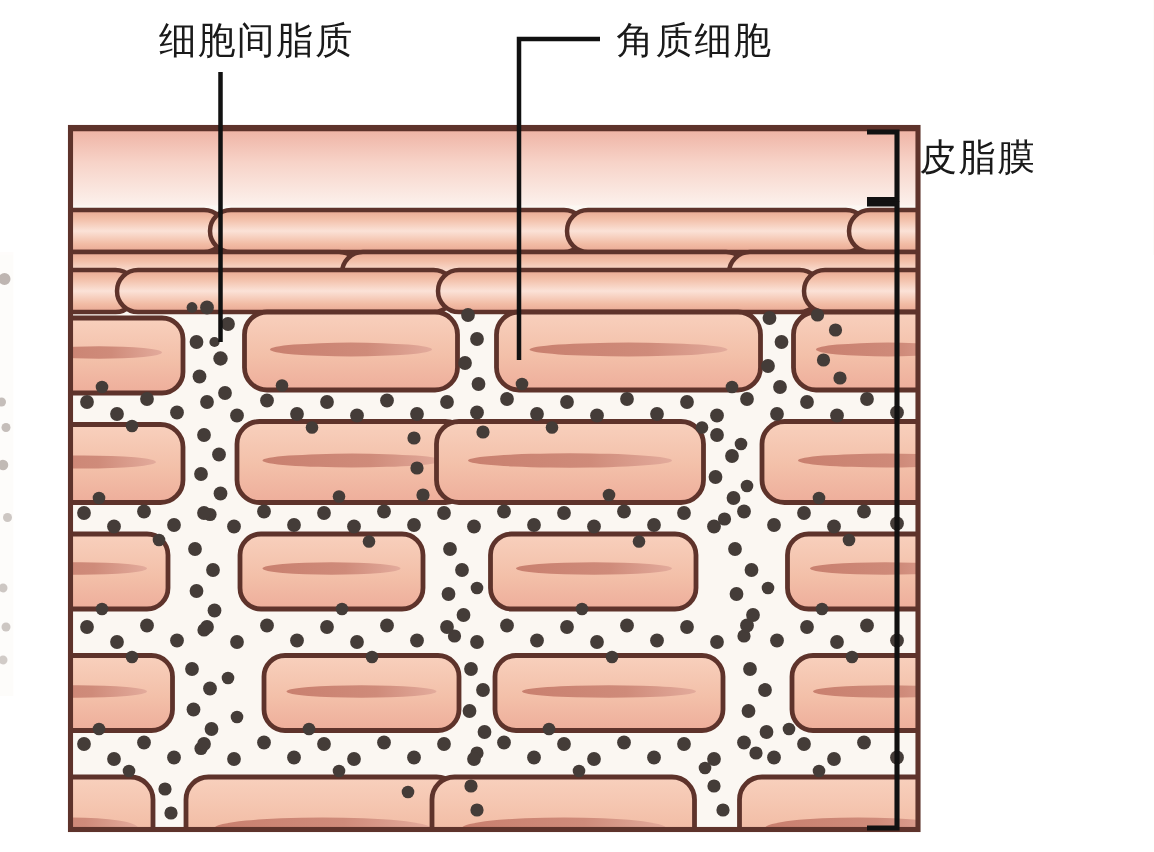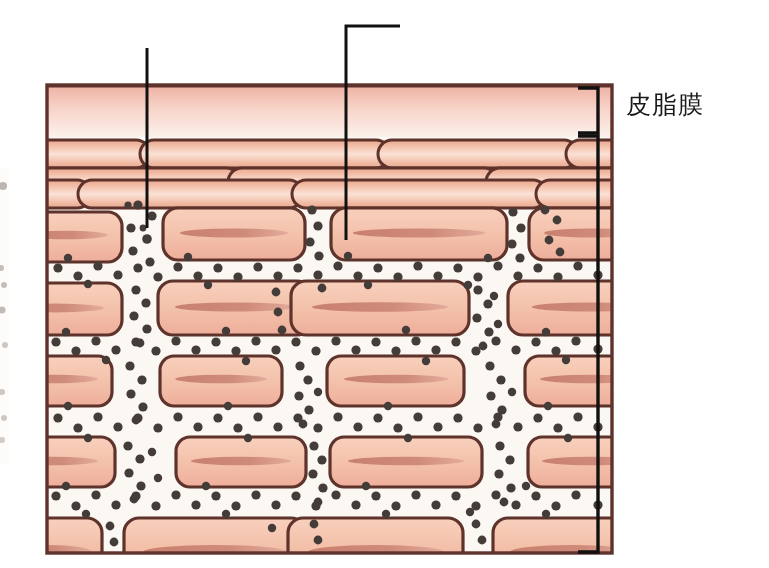--- a/index.html
+++ b/index.html
@@ -17,21 +17,21 @@
     color:#1a1a1a;
     font-size:25px;
     line-height:1;
     letter-spacing:1px;
     white-space:nowrap;
     font-family:"DejaVu Sans","Liberation Sans",sans-serif;
     font-weight:500;
   }
   #lbl-lipid{left:106px;top:14px;}
   #lbl-corneocyte{left:411px;top:14px;}
-  #lbl-sebum{left:626px;top:92px;}
+  #lbl-sebum{left:613px;top:92px;}
   #lbl-sc{left:637px;top:310px;}
 </style>
 </head>
 <body>
 
 <div id="stage">
 
   <svg class="layer" viewBox="0 0 769 568">
     <defs>
 
@@ -445,18 +445,20 @@
     </g>
 
     <g>
       <polyline points="578,88 598,88 598,133 578,133" fill="none" stroke="#111111" stroke-width="3.4"></polyline>
     </g>
     <g>
       <polyline points="578,136 598,136 598,552 578,552" fill="none" stroke="#111111" stroke-width="3.4"></polyline>
     </g>
   </svg>
 
-
+  <div class="lbl" id="lbl-lipid">细胞间脂质</div>
+
+  <div class="lbl" id="lbl-corneocyte">角质细胞</div>
 
   <div class="lbl" id="lbl-sebum">皮脂膜</div>
 
 
 </div>
 
 </body></html>

